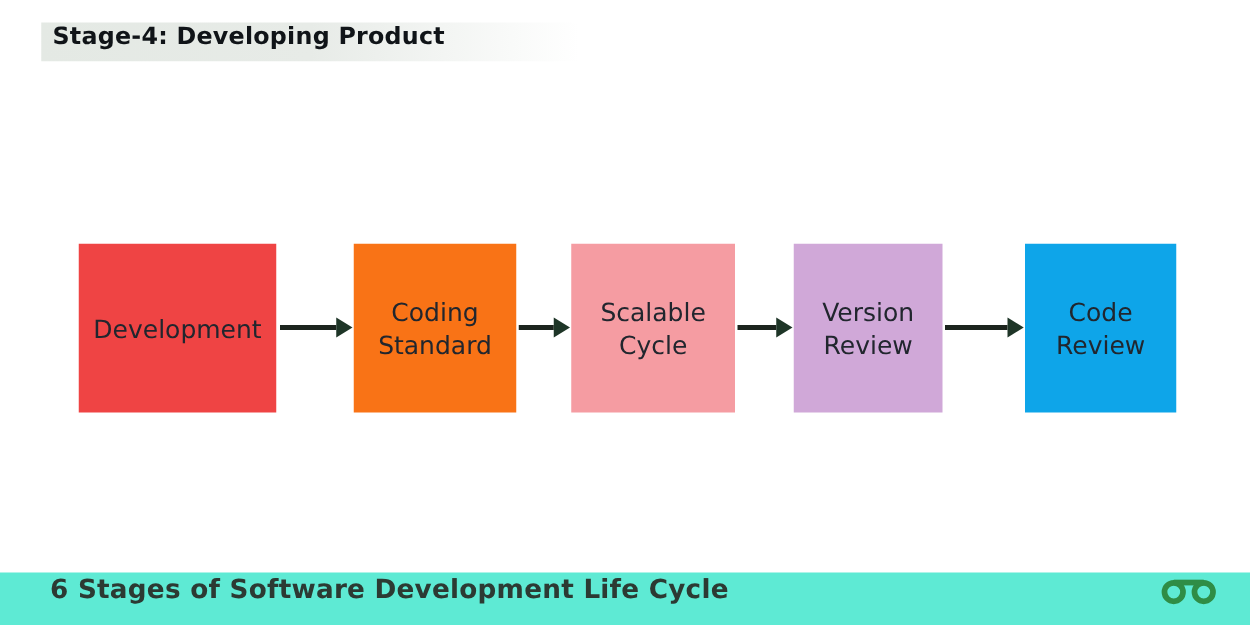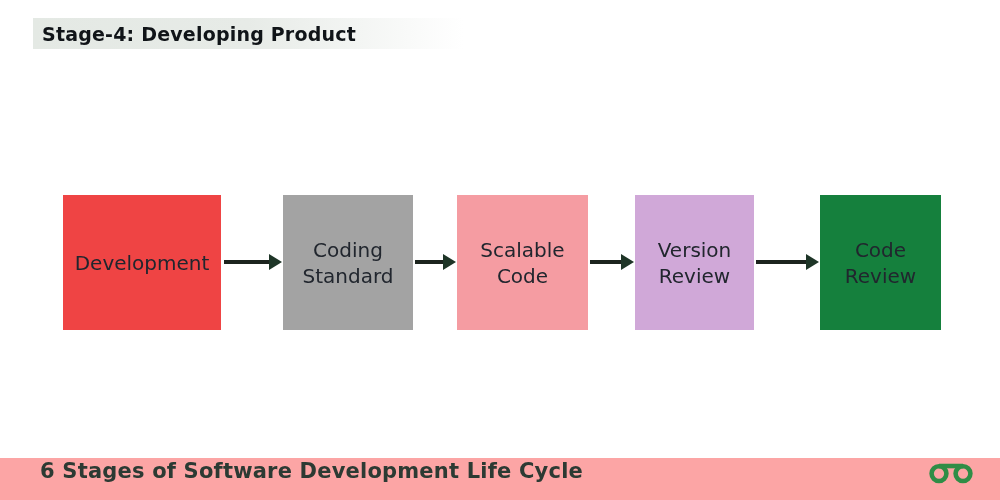--- a/index.html
+++ b/index.html
@@ -9,21 +9,21 @@
     background:#ffffff;
     overflow:hidden;
     font-family:"DejaVu Sans","Liberation Sans",sans-serif;
   }
 
   
   .header-bar{
     position:absolute;left:33px;top:18px;
     width:430px;height:31px;
     background:linear-gradient(90deg,#e4e9e4 0%,#e7ebe7 50%,rgba(255,255,255,0) 100%);
-    display:flex;align-items:center;
+    display:flex;
   }
   .header-title{
     padding-left:9px;
     font-size:19px;font-weight:700;
     color:#101418;letter-spacing:.2px;
     white-space:nowrap;
   }
 
   
   .node{
@@ -52,21 +52,21 @@
     border-left:13px solid #1e3527;
   }
   .arrow-0{left:224px;width:58px;}
   .arrow-1{left:415px;width:41px;}
   .arrow-2{left:590px;width:44px;}
   .arrow-3{left:756px;width:63px;}
 
   
   .footer-bar{
     position:absolute;left:0;right:0;bottom:0;height:42px;
-    background:#fca5a5;
+    background:#5eead4;
     display:flex;align-items:center;
     padding:0 25px 16px 40px;box-sizing:border-box;
   }
   .footer-caption{
     font-size:21px;font-weight:600;
     color:#2c3a33;letter-spacing:.2px;
     white-space:nowrap;
   }
   .footer-logo{margin-left:auto;display:block;}
 </style>
@@ -80,42 +80,42 @@
   </div>
 
   <div class="flow">
     <div class="node node-0" style="background: #ef4444;">
       <span>Development</span>
     </div>
     <div class="arrow arrow-0">
       <span class="shaft"></span>
       <span class="head"></span>
     </div>
-    <div class="node node-1" style="background: #a3a3a3;">
+    <div class="node node-1" style="background: #f97316;">
       <span>Coding Standard</span>
     </div>
     <div class="arrow arrow-1">
       <span class="shaft"></span>
       <span class="head"></span>
     </div>
     <div class="node node-2" style="background: rgb(245, 156, 162);">
-      <span>Scalable Code</span>
+      <span>Scalable Cycle</span>
     </div>
     <div class="arrow arrow-2">
       <span class="shaft"></span>
       <span class="head"></span>
     </div>
     <div class="node node-3" style="background: rgb(208, 168, 216);">
       <span>Version Review</span>
     </div>
     <div class="arrow arrow-3">
       <span class="shaft"></span>
       <span class="head"></span>
     </div>
-    <div class="node node-4" style="background: #15803d;">
+    <div class="node node-4" style="background: #0ea5e9;">
       <span>Code Review</span>
     </div>
   </div>
 
   <div class="footer-bar">
     <span class="footer-caption">6 Stages of Software Development Life Cycle</span>
     <svg class="footer-logo" width="48" height="27" viewBox="0 0 68 36" aria-hidden="true">
       <g fill="none" stroke="#2f8d46" stroke-width="6.5">
         <circle cx="17" cy="21" r="10.5"></circle>
         <circle cx="51" cy="21" r="10.5"></circle>

